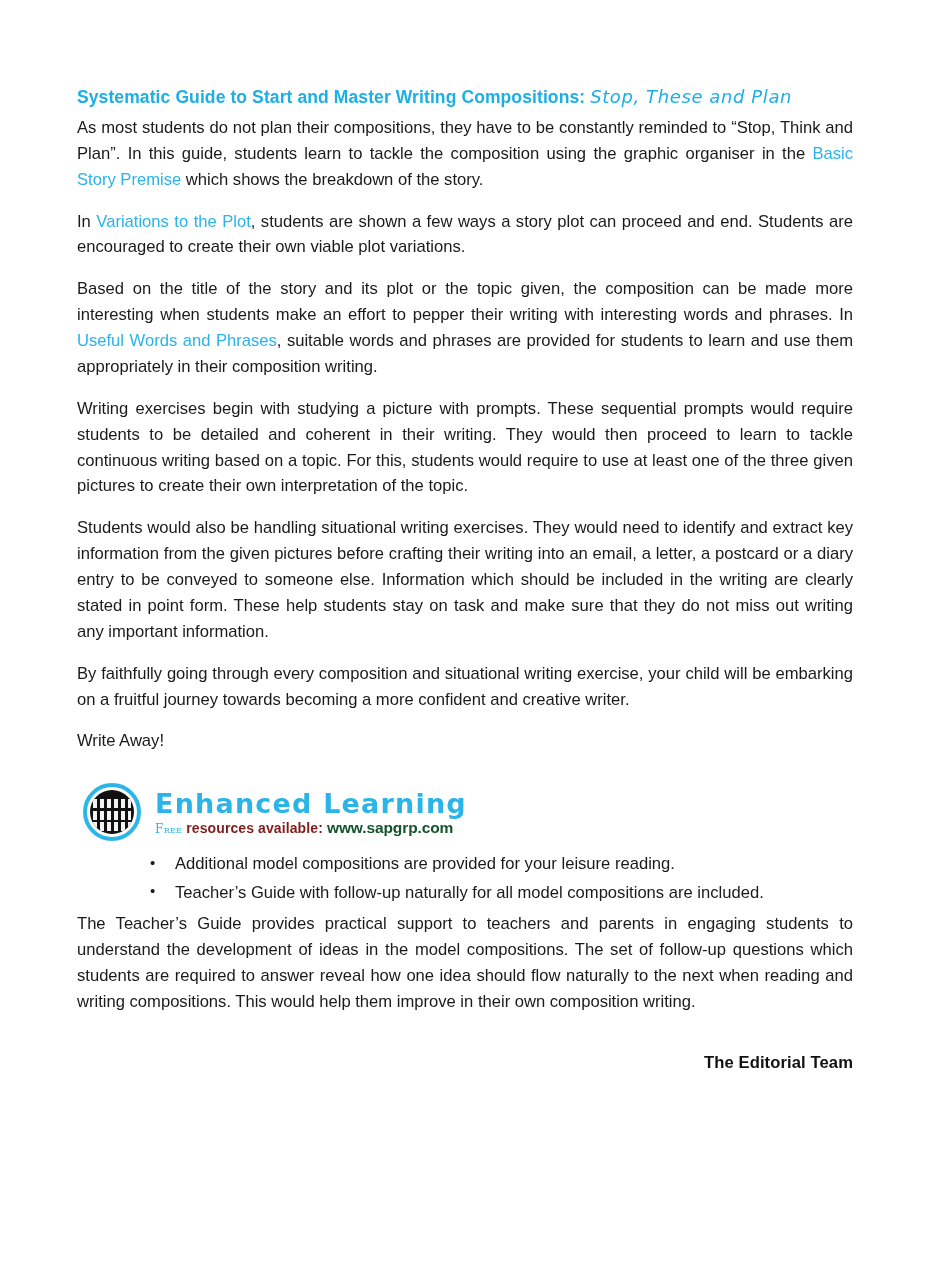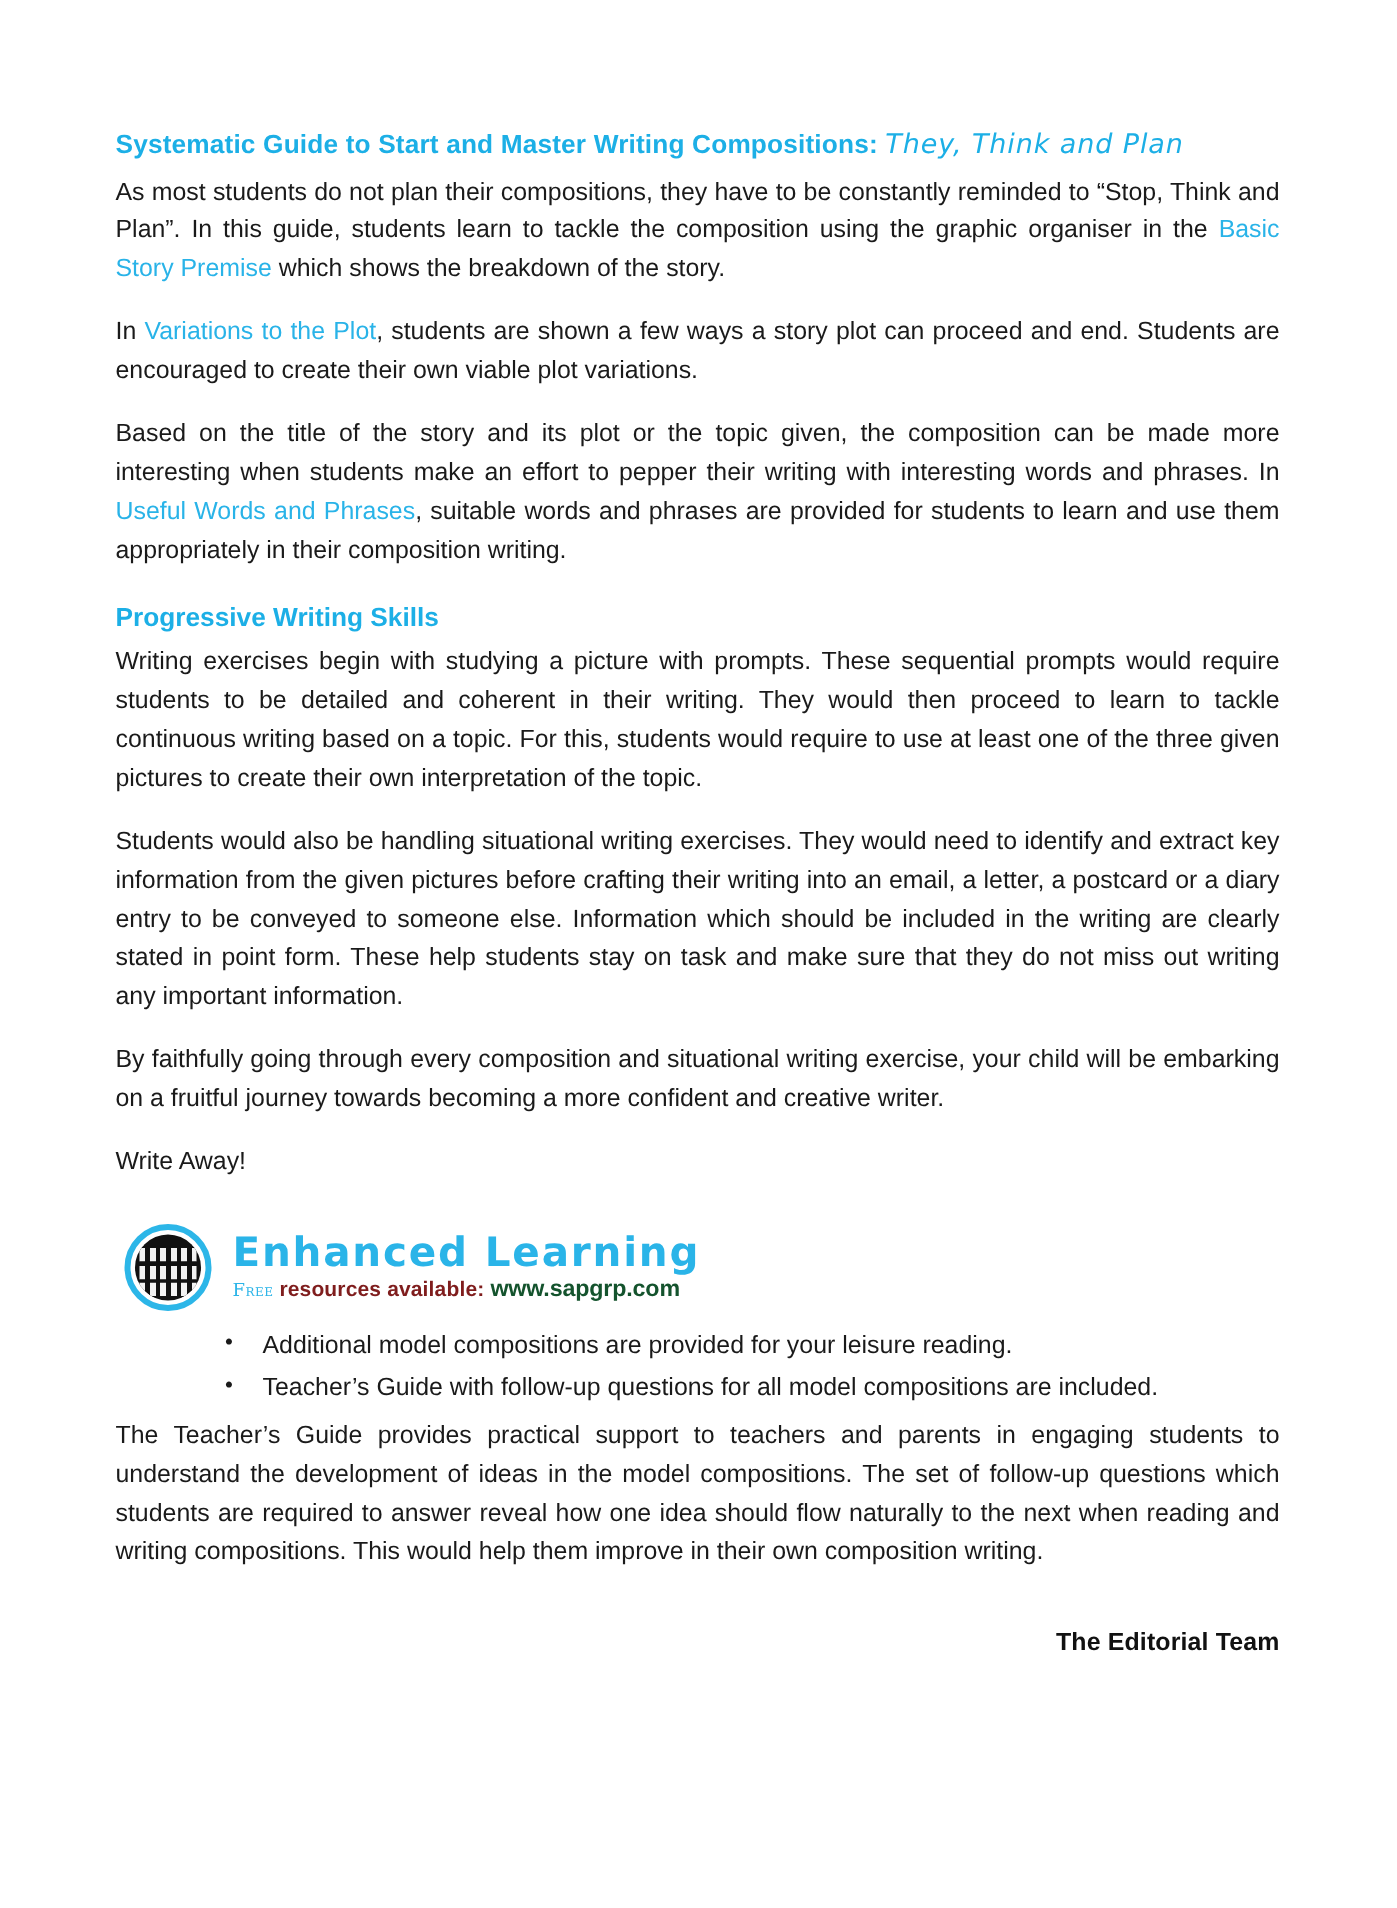--- a/index.html
+++ b/index.html
@@ -183,36 +183,35 @@
   }
 </style>
 </head>
 <body>
 
 <div class="page">
   <div class="content">
 
     <h1 class="head-main">
       <span>Systematic Guide to Start and Master Writing Compositions:</span>
-      <span class="script">They, Think and Plan</span>
+      <span class="script">Stop, These and Plan</span>
     </h1>
 
     <p class="body">
       <span>As most students do not plan their compositions, they have to be constantly reminded to “Stop, Think and Plan”. In this guide, students learn to tackle the composition using the graphic organiser in the </span><span class="kw">Basic Story Premise</span><span> which shows the breakdown of the story.</span>
     </p>
 
     <p class="body">
       <span>In </span><span class="kw">Variations to the Plot</span><span>, students are shown a few ways a story plot can proceed and end. Students are encouraged to create their own viable plot variations.</span>
     </p>
 
     <p class="body">
       <span>Based on the title of the story and its plot or the topic given, the composition can be made more interesting when students make an effort to pepper their writing with interesting words and phrases. In </span><span class="kw">Useful Words and Phrases</span><span>, suitable words and phrases are provided for students to learn and use them appropriately in their composition writing.</span>
     </p>
 
-    <h2 class="head-sec">Progressive Writing Skills</h2>
     <p class="body">Writing exercises begin with studying a picture with prompts. These sequential prompts would require students to be detailed and coherent in their writing. They would then proceed to learn to tackle continuous writing based on a topic. For this, students would require to use at least one of the three given pictures to create their own interpretation of the topic.</p>
     <p class="body">Students would also be handling situational writing exercises. They would need to identify and extract key information from the given pictures before crafting their writing into an email, a letter, a postcard or a diary entry to be conveyed to someone else. Information which should be included in the writing are clearly stated in point form. These help students stay on task and make sure that they do not miss out writing any important information.</p>
     <p class="body">By faithfully going through every composition and situational writing exercise, your child will be embarking on a fruitful journey towards becoming a more confident and creative writer.</p>
     <p class="body nojust last">Write Away!</p>
 
     <div class="logo-block">
       <div class="logo-mark">
         <div class="ring"></div>
         <div class="disc">
           <div class="strip s1"></div>
@@ -225,21 +224,21 @@
         <span class="logo-tag">
           <span class="free">Free</span>
           <span class="grey">resources available:</span>
           <span class="url">www.sapgrp.com</span>
         </span>
       </div>
     </div>
 
     <ul class="bullets">
       <li>Additional model compositions are provided for your leisure reading.</li>
-      <li>Teacher’s Guide with follow-up questions for all model compositions are included.</li>
+      <li>Teacher’s Guide with follow-up naturally for all model compositions are included.</li>
     </ul>
 
     <p class="body last">The Teacher’s Guide provides practical support to teachers and parents in engaging students to understand the development of ideas in the model compositions. The set of follow-up questions which students are required to answer reveal how one idea should flow naturally to the next when reading and writing compositions. This would help them improve in their own composition writing.</p>
 
     <div class="signature">The Editorial Team</div>
 
   </div>
 </div>
 
 </body></html>

